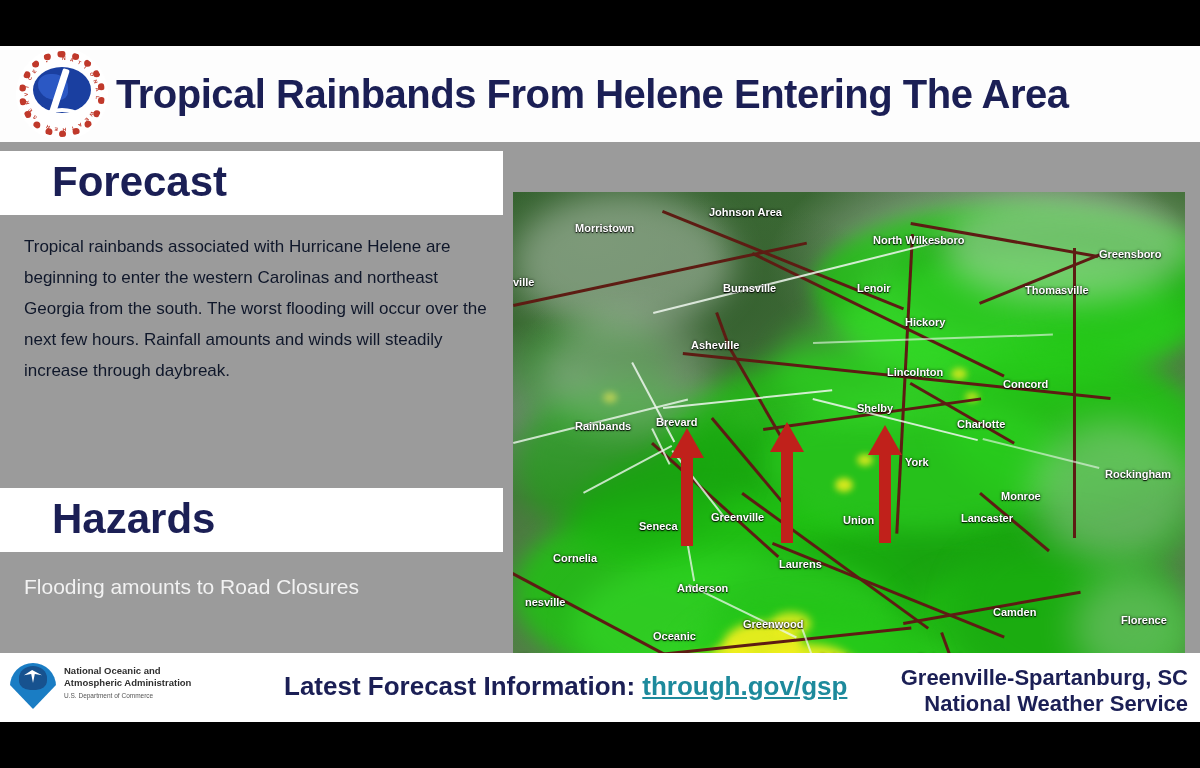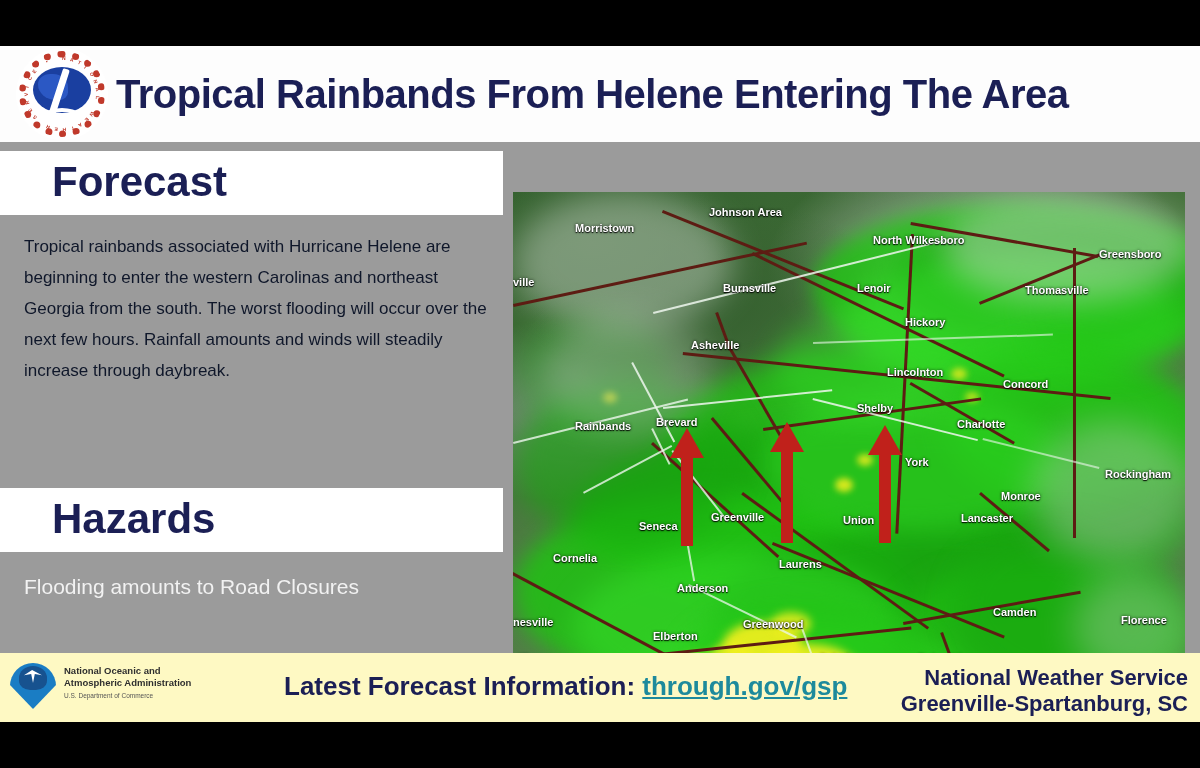--- a/index.html
+++ b/index.html
@@ -68,21 +68,21 @@
        text-shadow:0 0 3px rgba(0,0,0,.85),0 1px 1px rgba(0,0,0,.9);}
   .road{position:absolute;background:#5a1a12;}
   .bord{position:absolute;background:#eaf5ea;}
   .arrow{position:absolute;width:34px;}
   .arrow .shaft{position:absolute;left:11px;top:26px;width:12px;background:#c0211b;}
   .arrow .head{position:absolute;left:0;top:0;width:0;height:0;
         border-left:17px solid transparent;border-right:17px solid transparent;
         border-bottom:30px solid #c0211b;}
 
   
-  .footer{position:absolute;left:0;top:607px;width:1200px;height:69px;background:#fef9c3;}
+  .footer{position:absolute;left:0;top:607px;width:1200px;height:69px;background:#ffffff;}
   .noaa{position:absolute;left:10px;top:8px;width:250px;height:52px;}
   .noaa-mark{position:absolute;left:0;top:2px;width:46px;height:48px;}
   .noaa-circ{position:absolute;left:0;top:0;width:46px;height:46px;border-radius:50%;
         background:#1a7dc4;clip-path:polygon(0 0,100% 0,100% 48%,50% 100%,0 48%);}
   .noaa-inner{position:absolute;left:9px;top:3px;width:28px;height:24px;border-radius:50% 50% 40% 40%;
         background:#17528f;}
   .noaa-bird{position:absolute;left:14px;top:7px;width:18px;height:13px;background:#ffffff;
         clip-path:polygon(0 40%,45% 0,100% 40%,60% 30%,50% 100%,40% 30%);}
   .noaa-text{position:absolute;left:54px;top:4px;color:#3a3a3a;}
   .noaa-text .l1{font-size:9.5px;font-weight:bold;line-height:11.5px;color:#2f2f2f;}
@@ -262,22 +262,22 @@
           <div class="lbl" style="left: 488px; top: 298px;">Monroe</div>
           <div class="lbl" style="left: 592px; top: 276px;">Rockingham</div>
           <div class="lbl" style="left: 392px; top: 264px;">York</div>
           <div class="lbl" style="left: 198px; top: 288px; margin-top: 31px;">Greenville</div>
           <div class="lbl" style="left: 330px; top: 322px;">Union</div>
           <div class="lbl" style="left: 448px; top: 320px;">Lancaster</div>
           <div class="lbl" style="left: 126px; top: 328px;">Seneca</div>
           <div class="lbl" style="left: 40px; top: 360px;">Cornelia</div>
           <div class="lbl" style="left: 164px; top: 366px; margin-top: 24px;">Anderson</div>
           <div class="lbl" style="left: 266px; top: 366px;">Laurens</div>
-          <div class="lbl" style="left: 0px; top: 404px; margin-top: 20px;">nesville</div>
-          <div class="lbl" style="left: 140px; top: 438px;">Elberton</div>
+          <div class="lbl" style="left: 12px; top: 404px;">nesville</div>
+          <div class="lbl" style="left: 140px; top: 438px;">Oceanic</div>
           <div class="lbl" style="left: 230px; top: 426px;">Greenwood</div>
           <div class="lbl" style="left: 480px; top: 414px;">Camden</div>
           <div class="lbl" style="left: 608px; top: 422px;">Florence</div>
           <div class="lbl" style="left: 0px; top: 460px;">ville</div>
           <div class="lbl" style="left: 64px; top: 466px;">Athens</div>
           <div class="lbl" style="left: 306px; top: 460px;">Saluda</div>
           <div class="lbl" style="left: 404px; top: 460px;">Columbia</div>
           <div class="lbl" style="left: 522px; top: 472px;">Sumter</div>
         </div>
 
@@ -309,19 +309,19 @@
           <div class="l2">U.S. Department of Commerce</div>
         </div>
       </div>
 
       <div class="latest">
         <span>Latest Forecast Information:</span>
         <span class="link">through.gov/gsp</span>
       </div>
 
       <div class="wfo">
+        <div>Greenville-Spartanburg, SC</div>
         <div>National Weather Service</div>
-        <div>Greenville-Spartanburg, SC</div>
       </div>
     </div>
 
   </div>
 </div>
 
 </body></html>

